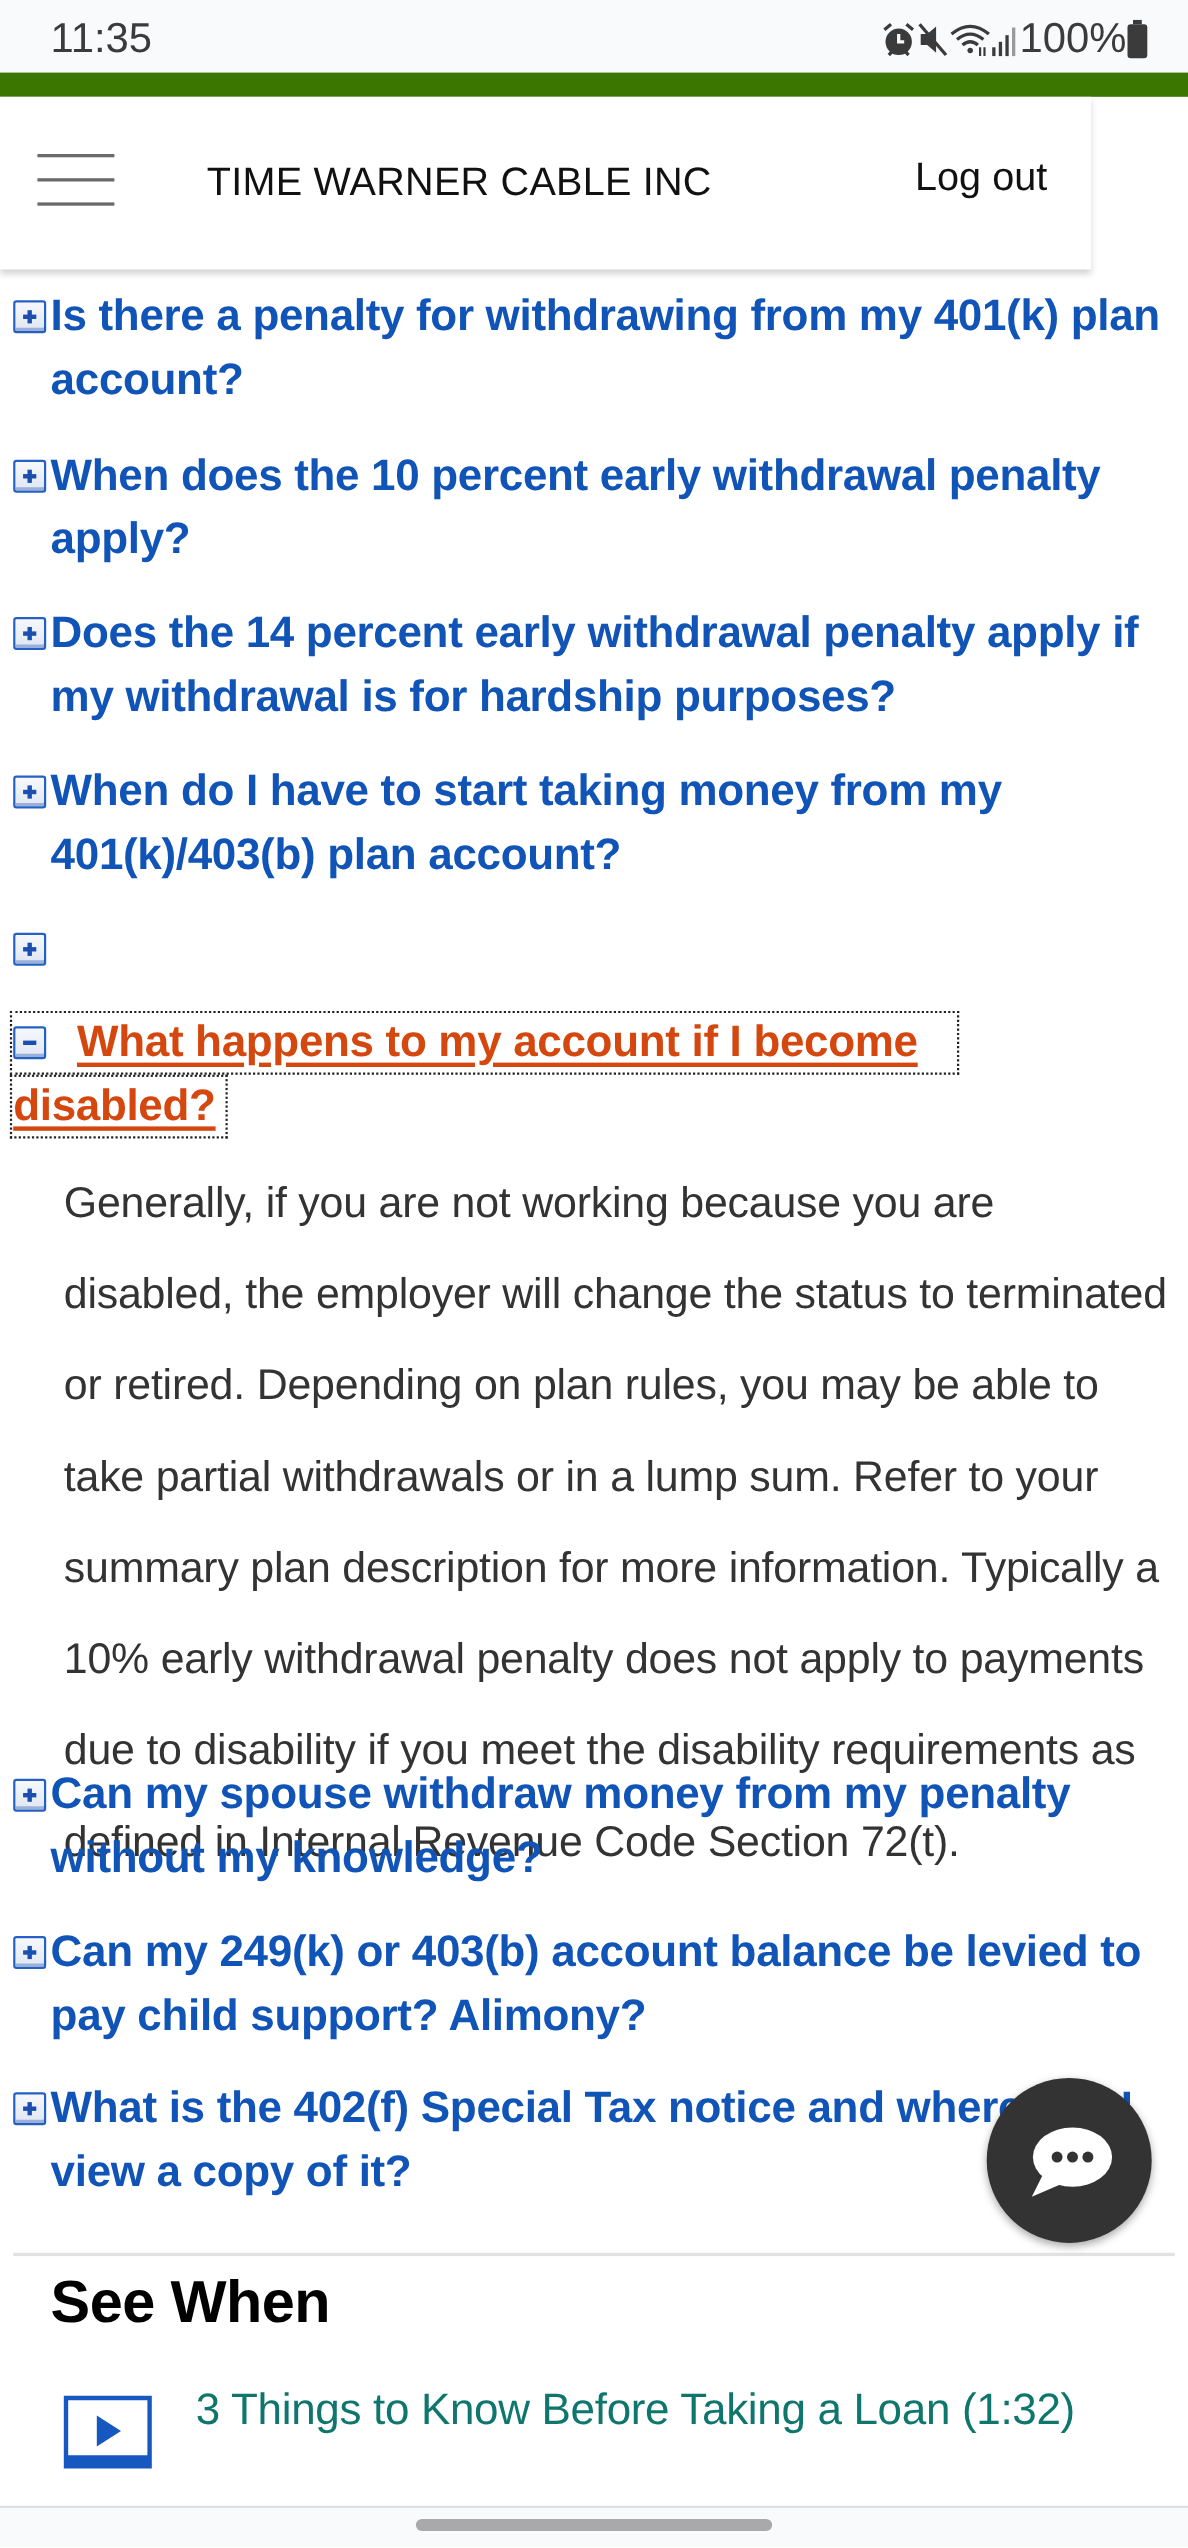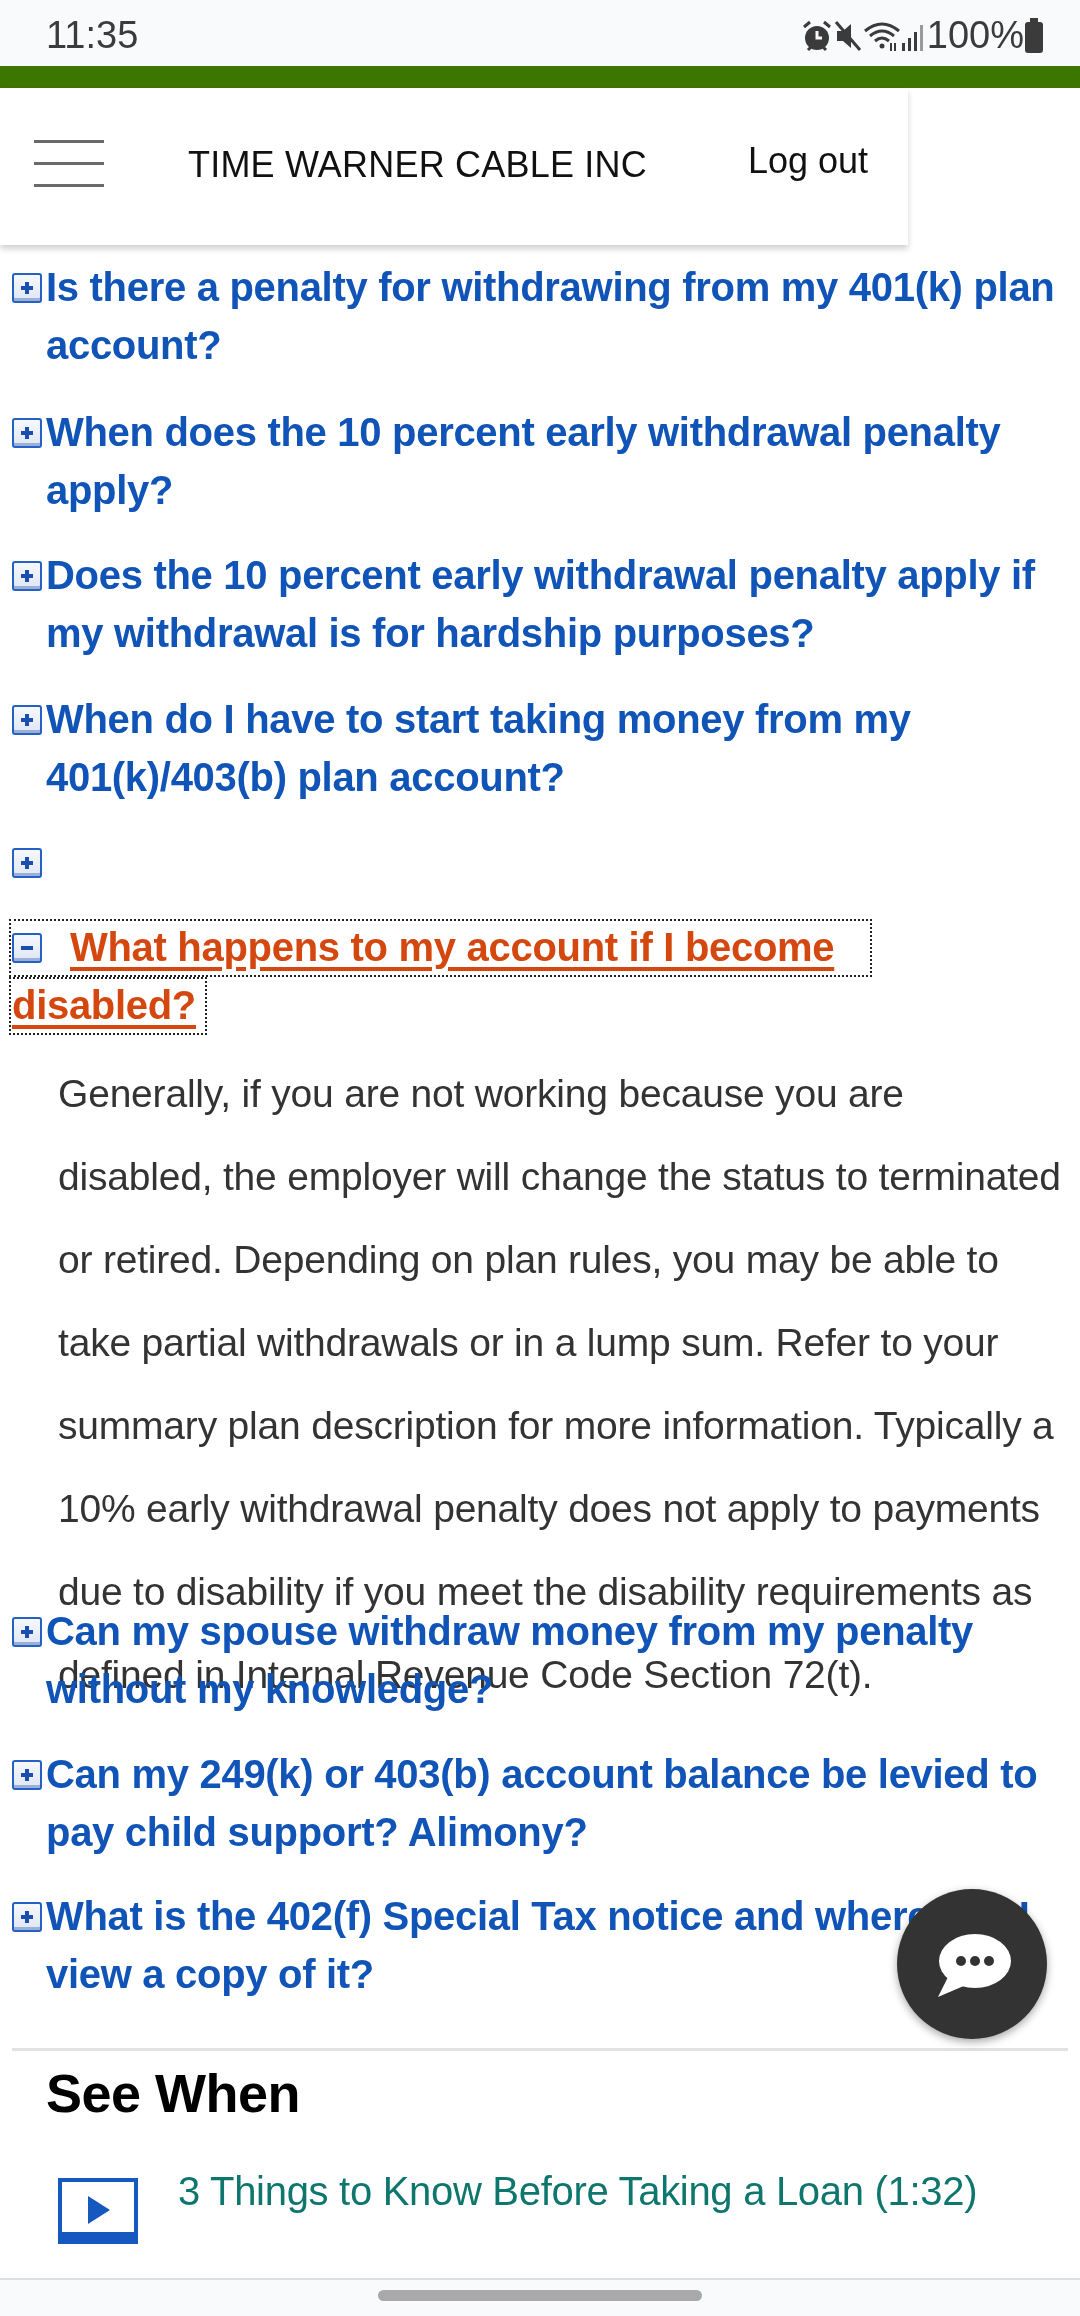--- a/index.html
+++ b/index.html
@@ -6,21 +6,21 @@
   html, body { width: 1080px; height: 2316px; overflow: hidden; background: #fff; }
   body { position: relative; font-family: "Liberation Sans", sans-serif; }
 
   .status-bar { position: absolute; left: 0; top: 0; width: 1080px; height: 66px; background: #f9fafc; color: #3b3b3b; padding-left: 40px; }
   .status-time { position: absolute; left: 46px; top: 14px; font-size: 38px; letter-spacing: 0px; }
   .status-right { position: absolute; right: 36px; top: 14px; display: flex; align-items: center; font-size: 38px; }
   .status-right svg { display: block; }
 
   .brand-bar { position: absolute; left: 0; top: 66px; width: 1080px; height: 22px; background: #3a7600; }
 
-  .header { position: absolute; left: 0; top: 88px; width: 908px; height: 157px; background: #fff; box-shadow: 0 4px 6px rgba(0,0,0,0.18); z-index: 2; }
+  .header { position: absolute; left: 0; top: 88px; width: 992px; height: 157px; background: #fff; box-shadow: 0 4px 6px rgba(0,0,0,0.18); z-index: 2; }
   .hamburger { position: absolute; left: 34px; top: 52px; width: 70px; height: 50px; cursor: pointer; }
   .hamburger span { position: absolute; left: 0; width: 70px; height: 3px; background: #6a6a6a; }
   .company { position: absolute; left: 188px; top: 56px; font-size: 36px; color: #111; letter-spacing: 0.2px; }
   .logout { position: absolute; right: 40px; top: 52px; font-size: 36px; color: #111; cursor: pointer; }
 
   .faq { position: absolute; left: 0; width: 1080px; }
   .faq-q { display: block; position: relative; padding-left: 46px; padding-right: 14px; font-weight: bold; font-size: 40px; line-height: 58px; color: #1154b7; letter-spacing: -0.3px; cursor: pointer; }
   .faq-icon { position: absolute; left: 12px; top: 15px; width: 30px; height: 30px; border: 2px solid #2560c4; border-radius: 3px; background: linear-gradient(#f6f8fc, #dfe6f3); box-shadow: inset 0 -3px 0 #9ab0d8; }
   .faq-icon::before { content: ""; position: absolute; left: 7px; top: 11px; width: 12px; height: 4px; background: #1a4fb0; }
   .faq-icon.plus::after { content: ""; position: absolute; left: 11px; top: 7px; width: 4px; height: 12px; background: #1a4fb0; }
@@ -92,21 +92,21 @@
   <div class="logout">Log out</div>
 </div>
 
 <div class="faq" style="top:258px">
   <a class="faq-q"><span class="faq-icon plus"></span><span>Is there a penalty for withdrawing from my 401(k) plan account?</span></a>
 </div>
 <div class="faq" style="top:403px">
   <a class="faq-q"><span class="faq-icon plus"></span><span>When does the 10 percent early withdrawal penalty apply?</span></a>
 </div>
 <div class="faq" style="top:546px">
-  <a class="faq-q"><span class="faq-icon plus"></span><span>Does the 10 percent early withdrawal penalty apply if my withdrawal is for hardship purposes?</span></a>
+  <a class="faq-q"><span class="faq-icon plus"></span><span>Does the 14 percent early withdrawal penalty apply if my withdrawal is for hardship purposes?</span></a>
 </div>
 <div class="faq" style="top:690px">
   <a class="faq-q" style="padding-right:110px"><span class="faq-icon plus"></span><span>When do I have to start taking money from my 401(k)/403(b) plan account?</span></a>
 </div>
 <div class="faq" style="top:833px">
   <a class="faq-q"><span class="faq-icon plus"></span></a>
 </div>
 
 <div class="faq open" style="top:918px">
   <a class="faq-q" style="padding-left:0; text-indent:58px; padding-right:200px; margin-left:12px;"><span class="faq-icon" style="left:0; text-indent:0"></span><span>What happens to my account if I become disabled?</span></a>

